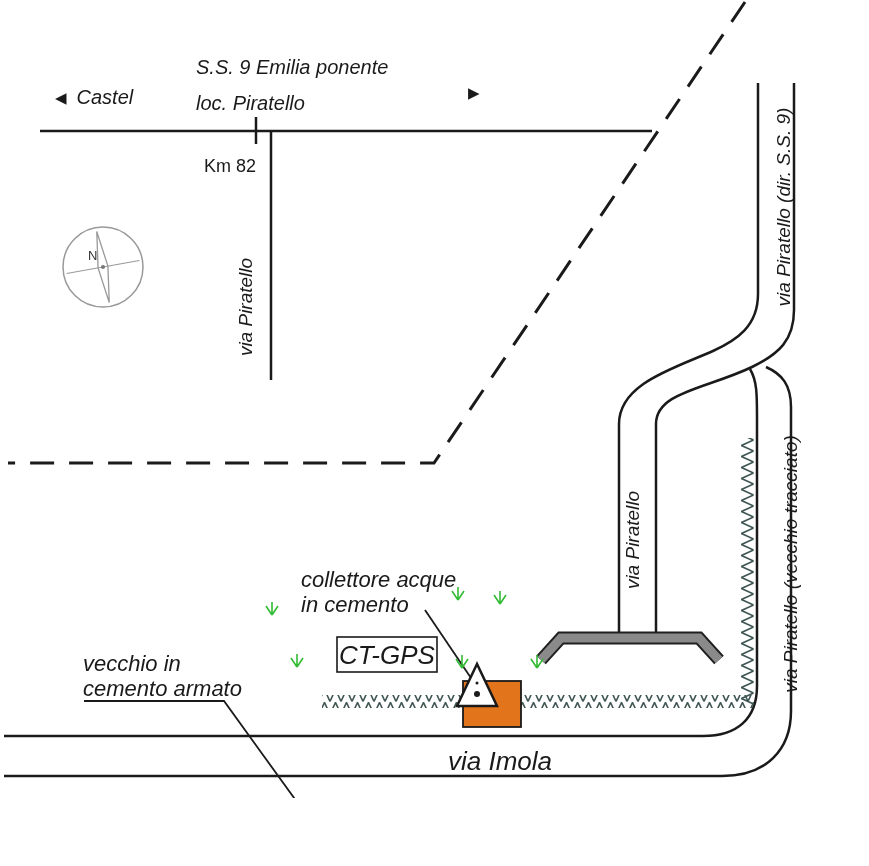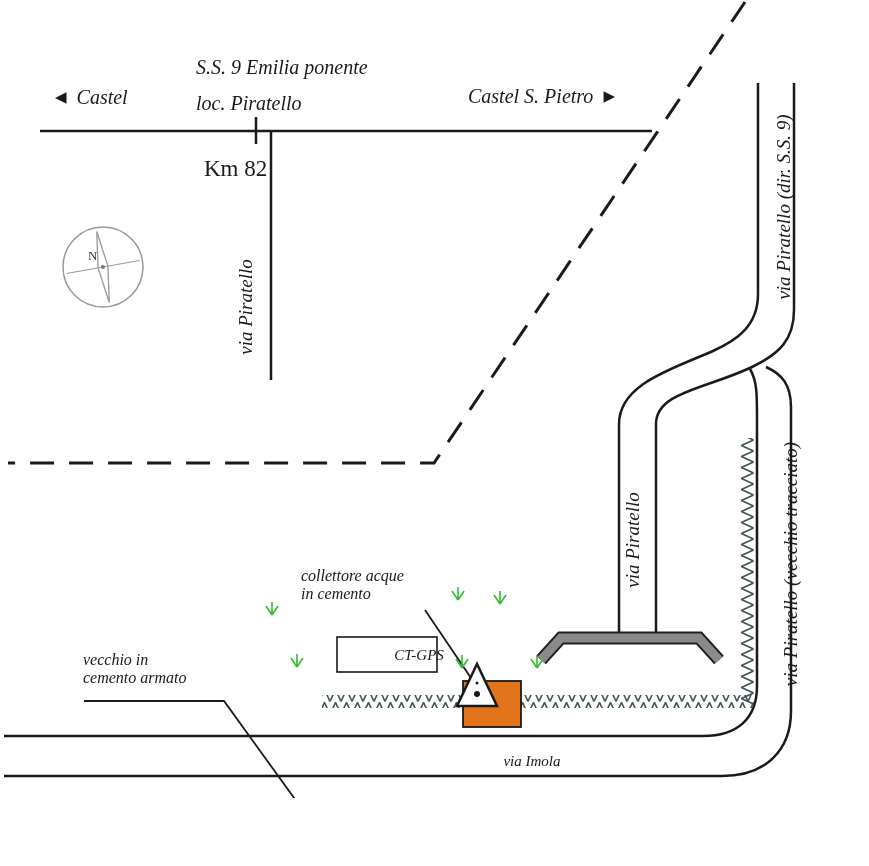--- a/index.html
+++ b/index.html
@@ -1,24 +1,24 @@
 <!DOCTYPE html>
 <html style="--ink: #1a1a1a; --building-orange: #e2741c; --channel-teal: #3f5654; --grass-green: #33bb33; --barrier-gray: #8a8a8a; --wall-dark: #3c3c3c; --compass-gray: #999999;"><head>
 <meta charset="utf-8">
 <style>
   html,body{margin:0;padding:0;background:#fff;}
   .stage{position:relative;width:869px;height:798px;background:#fff;overflow:hidden;
-         font-family:Liberation Serif, serif;color:#1a1a1a;}
+         font-family:Liberation Sans, sans-serif;color:#1a1a1a;}
   .stage svg{position:absolute;left:0;top:0;}
   .lbl{position:absolute;white-space:nowrap;}
   .it{font-style:italic;}
   .clabel{transform:translate(-50%,-50%);}
   .vlabel{transform:translate(-50%,-50%) rotate(-90deg);font-style:italic;font-size:19px;}
-  .t20{font-size:20px;} .t18{font-size:16px;line-height:1.15;}
-  .t17{font-size:23px;} .t21{font-size:15px;margin-left:32px;} .t13{font-size:13px;color:#333;}
+  .t20{font-size:20px;} .t18{font-size:22px;line-height:1.15;}
+  .t17{font-size:18px;} .t21{font-size:26px;} .t13{font-size:13px;color:#333;}
   .dir{display:flex;align-items:center;gap:10px;font-style:italic;font-size:20px;}
   .dir .arrow{font-style:normal;font-size:15px;line-height:1;}
   .road{fill:none;stroke:#1a1a1a;stroke-width:2.5;}
   .dash{fill:none;stroke:#1a1a1a;stroke-width:3;stroke-dasharray:24 15;}
   .thin{stroke:#1a1a1a;stroke-width:1.8;fill:none;}
   .orange-rect{fill:var(--building-orange,#e2741c);stroke:#1a1a1a;stroke-width:1.8;}
   .zz-stroke{fill:none;stroke:var(--channel-teal,#3f5654);stroke-width:1.6;}
   .grass-stroke{fill:none;stroke:var(--grass-green,#33bb33);stroke-width:1.6;}
   .barrier-under{fill:none;stroke:#1f1f1f;stroke-width:13;}
   .barrier-over{fill:none;stroke:var(--barrier-gray,#8a8a8a);stroke-width:9;}
@@ -102,21 +102,20 @@
   </svg>
 
   <div class="lbl it t20" style="left:196px;top:56px">S.S. 9 Emilia ponente</div>
   <div class="lbl it t20" style="left:196px;top:92px">loc. Piratello</div>
 
   <div class="lbl dir" style="left:55px;top:86px">
     <span class="arrow">◀</span>
     <span>Castel</span>
   </div>
   <div class="lbl dir" style="left:468px;top:85px">
-    <span>Castel S. Pietro</span>
     <span class="arrow">▶</span>
   </div>
 
   <div class="lbl t17" style="left:204px;top:156px">Km 82</div>
   <div class="lbl t13" style="left:88px;top:248px">N</div>
 
   <div class="lbl vlabel" style="left:246px;top:307px">via Piratello</div>
   <div class="lbl vlabel" style="left:784px;top:207px">via Piratello (dir. S.S. 9)</div>
   <div class="lbl vlabel" style="left:633px;top:540px">via Piratello</div>
   <div class="lbl vlabel" style="left:791px;top:564px">via Piratello (vecchio tracciato)</div>

